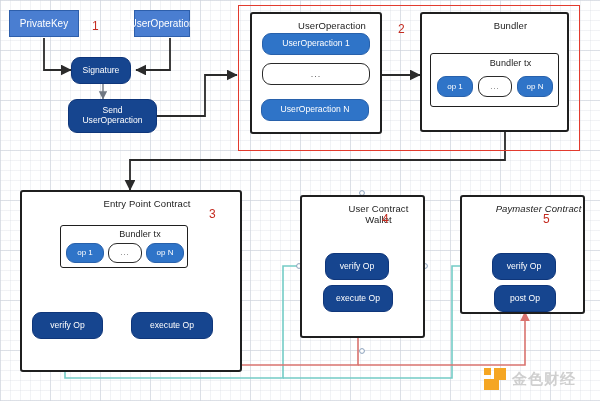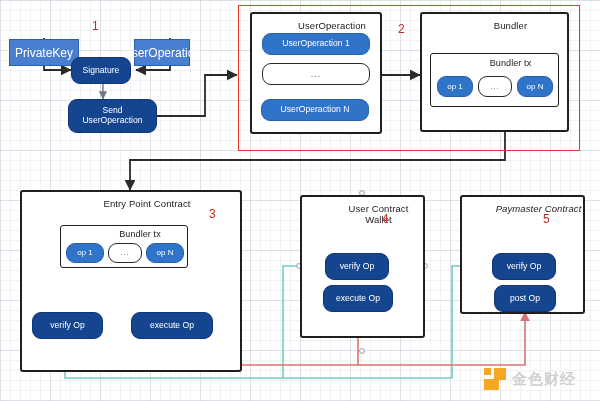--- a/index.html
+++ b/index.html
@@ -49,25 +49,24 @@
     font-size:12px;
     font-weight:400;
   }
 
   
   .rect-node{
     position:absolute;
     background:#4a7ed1;
     border:1px solid #2e5fab;
     color:#fff;
-    font-size:12px;
+    font-size:10px;
     display:flex;align-items:center;justify-content:center;
     box-sizing:border-box;
     text-align:center;
-    margin-top:29px;
   }
   .pill{
     position:absolute;
     background:#16458f;
     border:1px solid #0f367a;
     border-radius:9px;
     color:#fff;
     font-size:8.6px;
     display:flex;align-items:center;justify-content:center;
     text-align:center;

